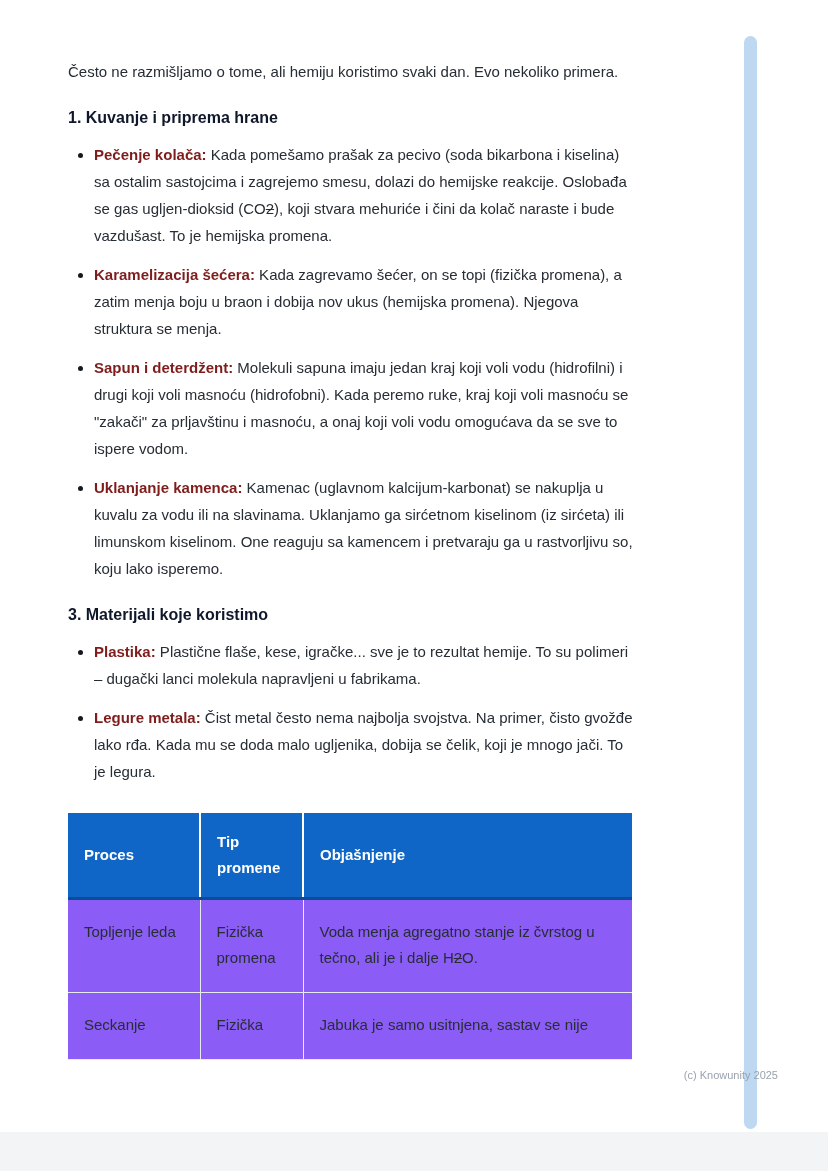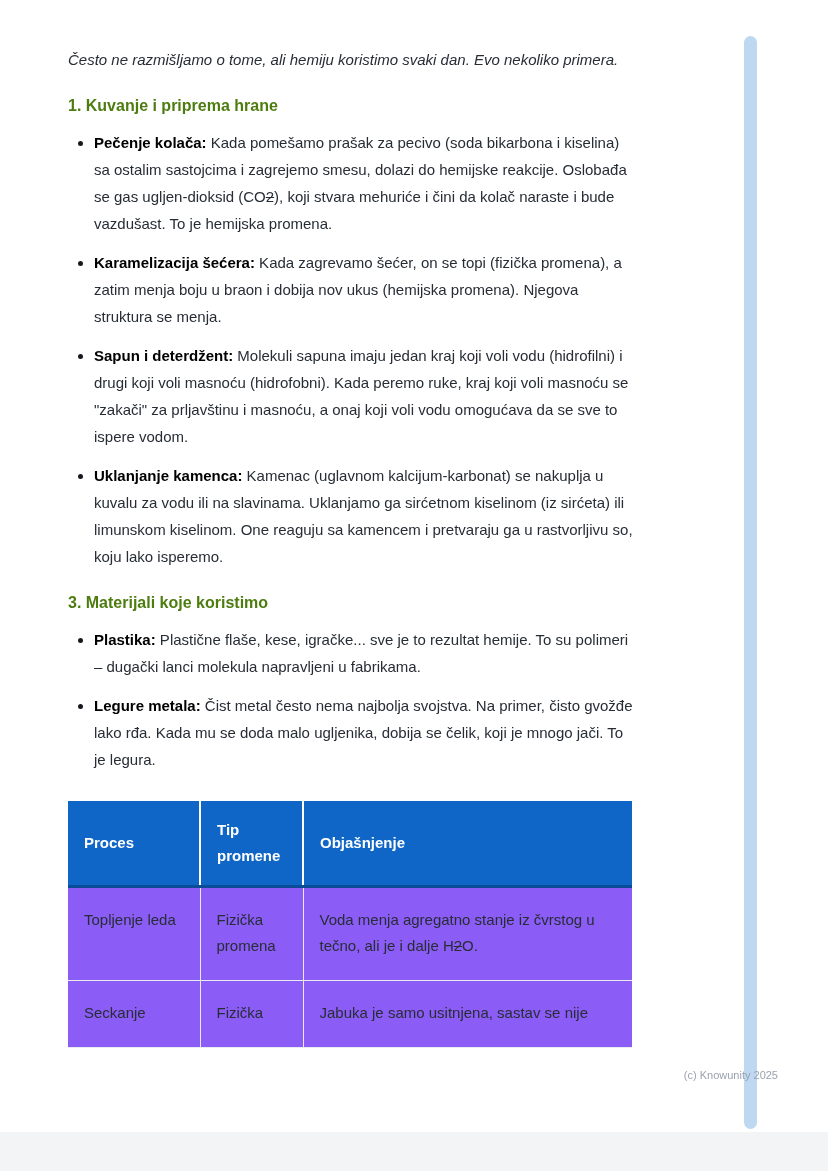--- a/index.html
+++ b/index.html
@@ -9,29 +9,29 @@
     font-family:"Liberation Sans",sans-serif;
   }
   .page{
     position:absolute;top:0;left:0;width:828px;height:1132px;
     background:#ffffff;overflow:hidden;
   }
   .content{
     width:567px;padding:42px 0 0 68px;
     color:#272d35;font-size:15px;line-height:27px;
   }
-  .intro{margin:4px 0 18px 0;font-style:italic;}
+  .intro{margin:16px 0 18px 0;}
   .section-heading{
-    font-size:16px;font-weight:700;color:#4d7c0f;
+    font-size:16px;font-weight:700;color:#0f172a;
     margin:22px 0 12px 0;line-height:22px;
   }
   ul.bullets{margin:0 0 4px 0;padding-left:26px;list-style:disc;}
   ul.bullets li{margin-bottom:12px;}
   ul.bullets li::marker{color:#15191f;}
-  .bullet-label{font-weight:700;color:#000000;}
+  .bullet-label{font-weight:700;color:#7f1d1d;}
   .struck{text-decoration:line-through;}
   table.info-table{
     border-collapse:collapse;table-layout:fixed;width:564px;
     margin-top:28px;
   }
   table.info-table th{
     background:#1066c6;color:#ffffff;text-align:left;font-weight:700;
     font-size:15px;line-height:26px;padding:16px;
     border-bottom:3px solid #0a4c98;border-right:2px solid #ffffff;
     vertical-align:middle;

